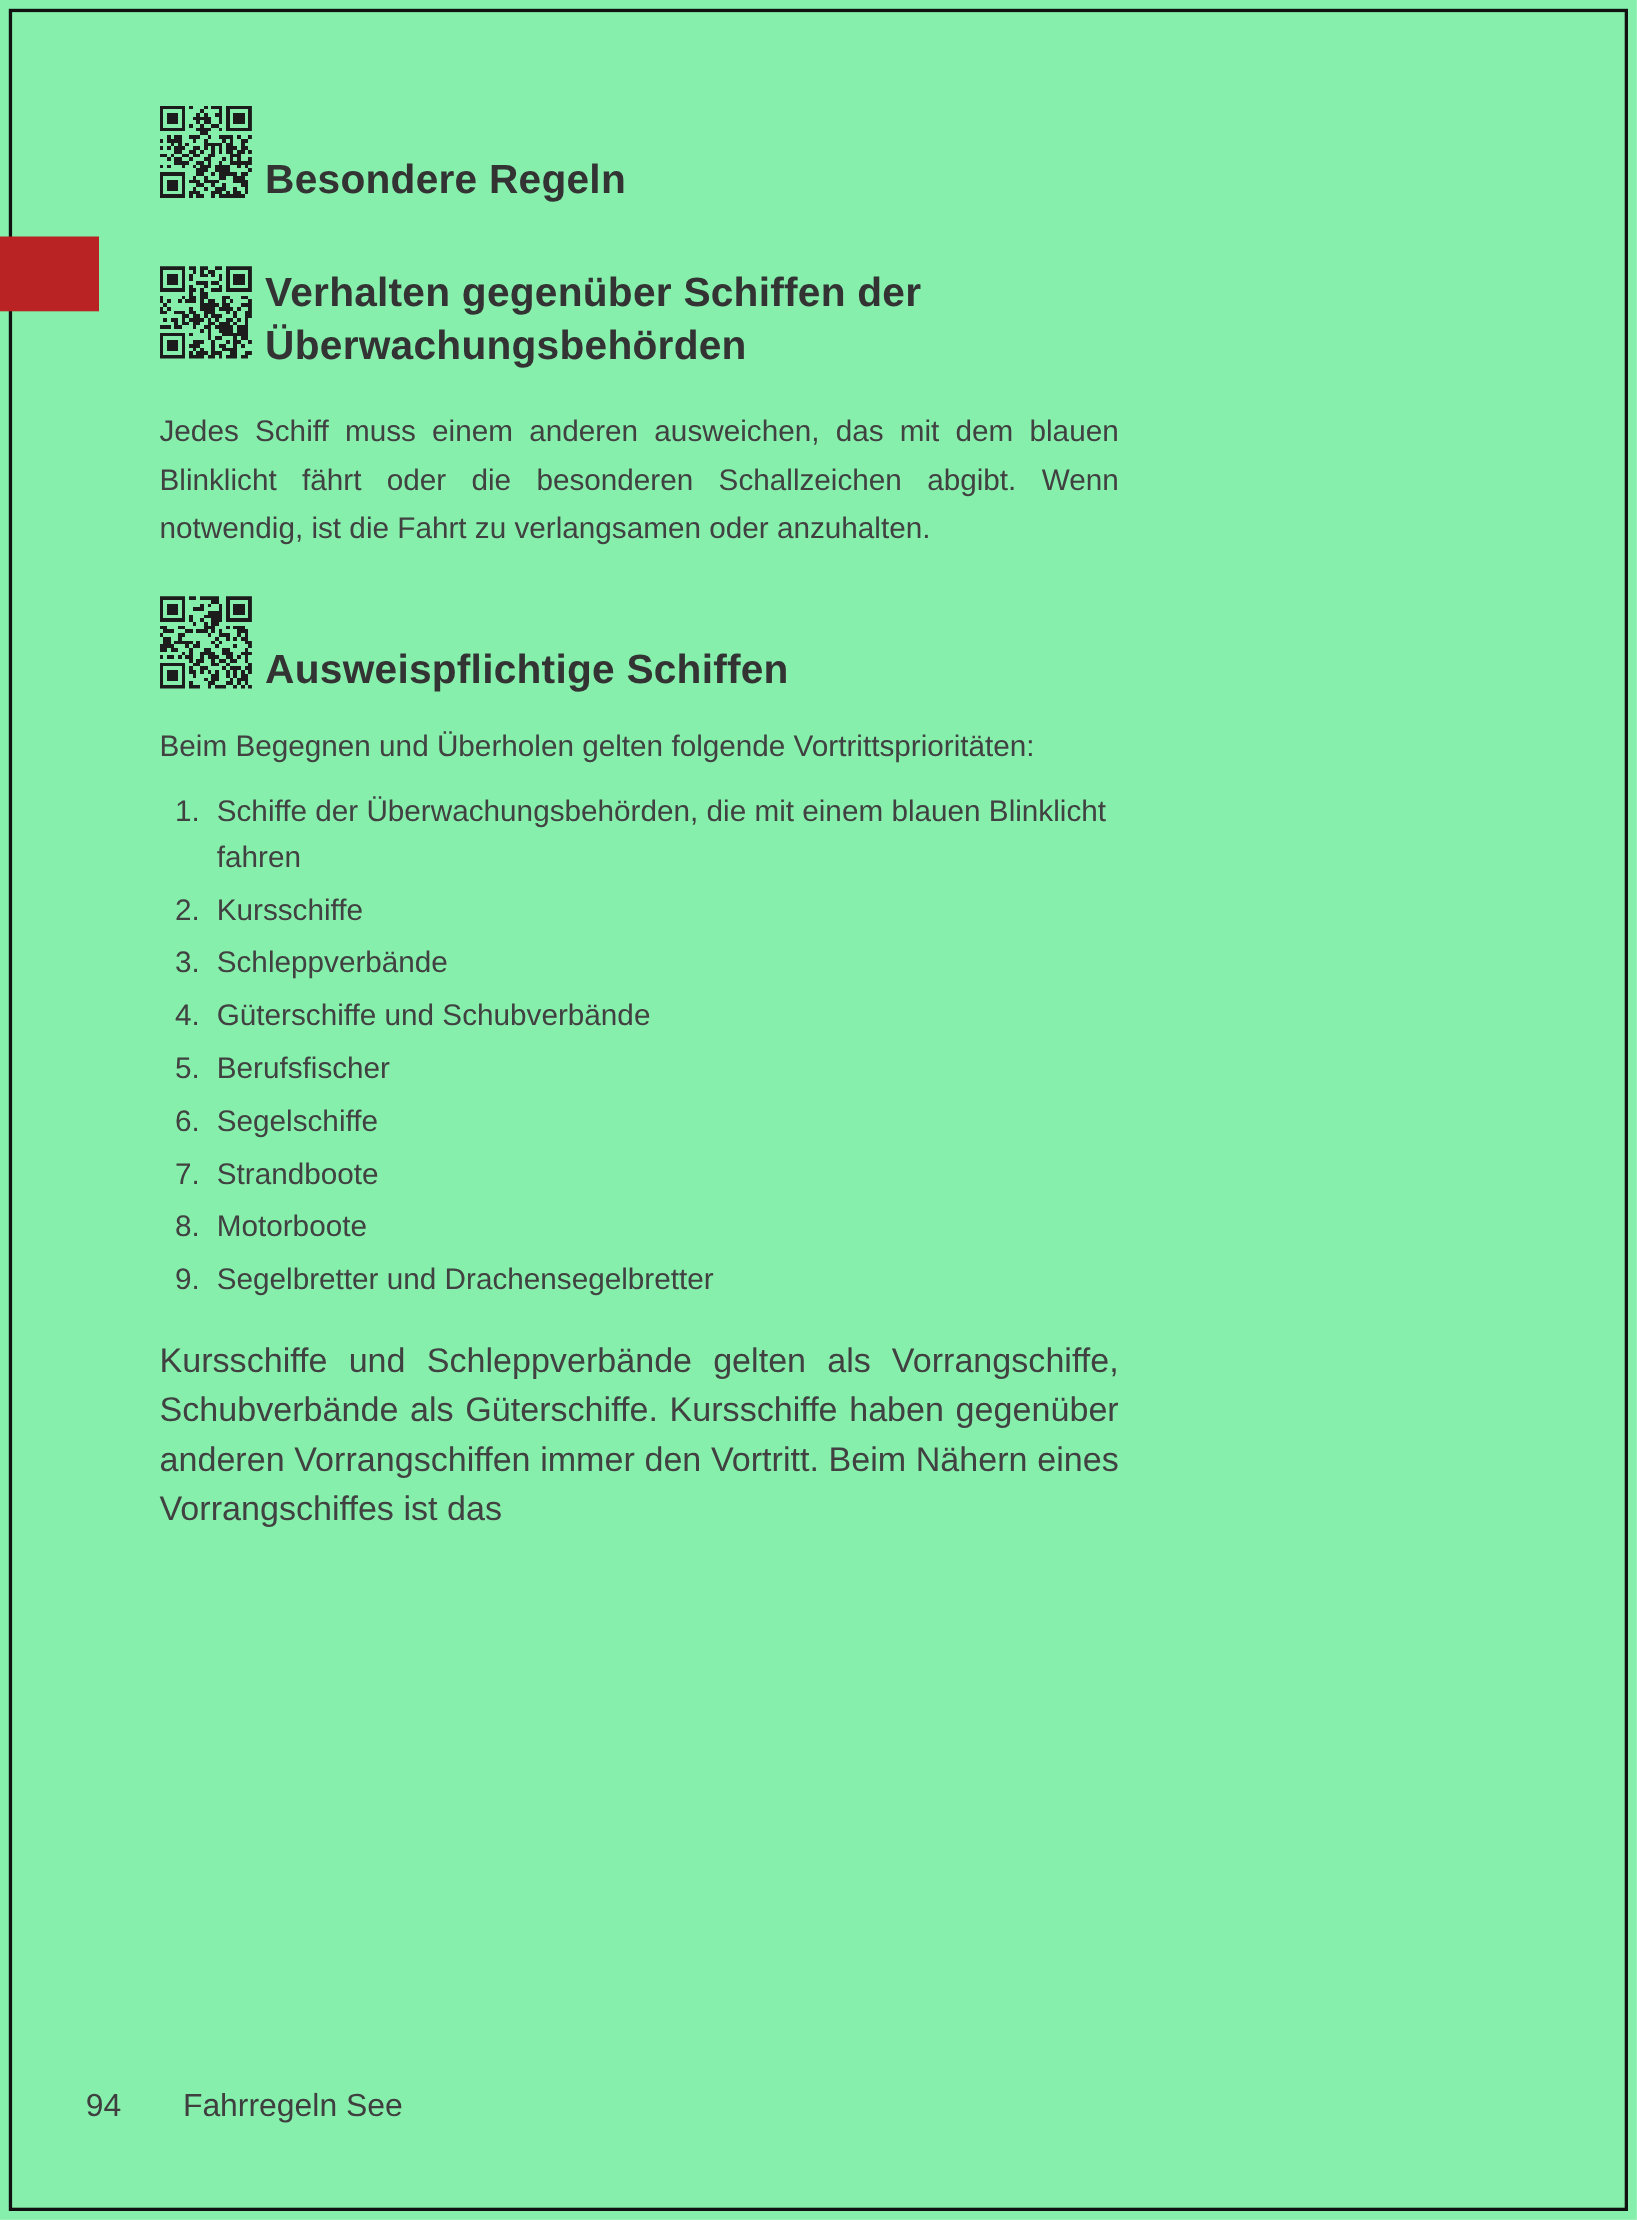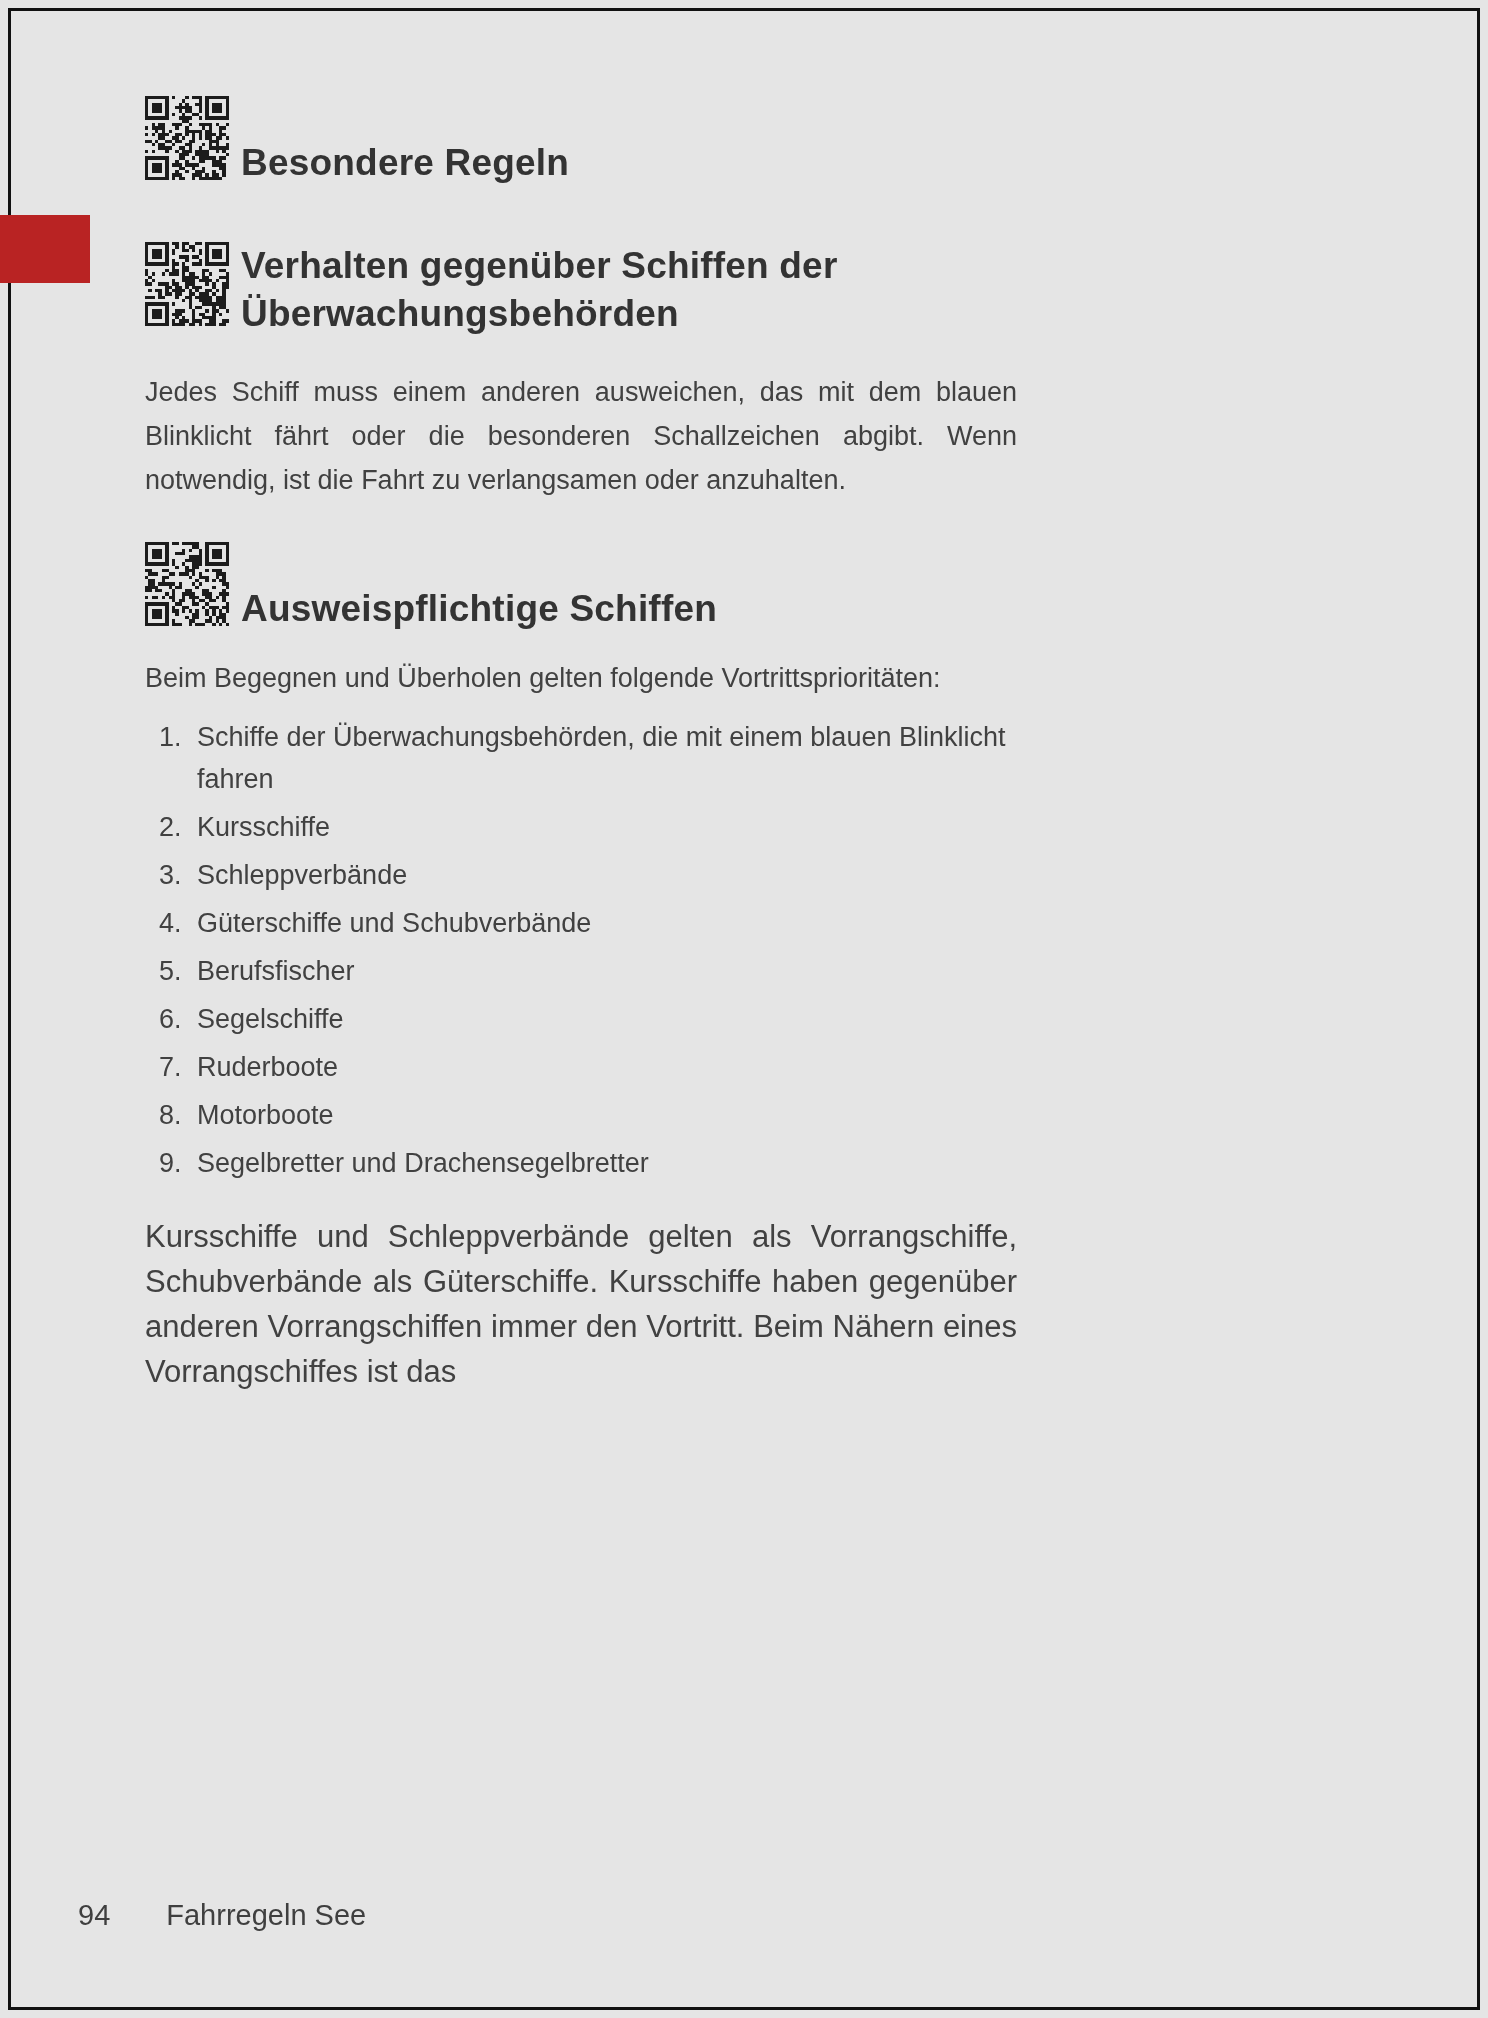--- a/index.html
+++ b/index.html
@@ -2,21 +2,21 @@
 <html><head>
 <meta charset="utf-8">
 <style>
   html,body{margin:0;padding:0;}
   body{
     width:1488px;height:2018px;
     background:#ffffff;
     font-family:"Liberation Sans","DejaVu Sans",sans-serif;
     position:relative;
   }
-  .page{position:absolute;inset:0;background:#e5e5e5;overflow:hidden;}
+  .page{position:absolute;inset:0;background:#86efac;overflow:hidden;}
   .frame{position:absolute;inset:8px;border:3px solid #111;pointer-events:none;}
   .chapter-tab{position:absolute;left:0;top:215px;width:90px;height:68px;z-index:3;}
   .content{position:absolute;left:145px;top:96px;width:872px;color:#414141;}
   .sec-head{display:flex;}
   .sec-head.end{align-items:flex-end;}
   .sec-head.center{}
   .qr{width:84px;height:84px;flex:0 0 auto;display:block;}
   .qr svg{width:100%;height:100%;display:block;}
   h2{
     font-size:37px;line-height:48px;font-weight:700;color:#333333;
@@ -1017,21 +1017,21 @@
         <h2>Ausweispflichtige Schiffen</h2>
       </div>
       <p class="intro">Beim Begegnen und Überholen gelten folgende Vortrittsprioritäten:</p>
       <ol class="priorities">
         <li>Schiffe der Überwachungsbehörden, die mit einem blauen Blinklicht fahren</li>
         <li>Kursschiffe</li>
         <li>Schleppverbände</li>
         <li>Güterschiffe und Schubverbände</li>
         <li>Berufsfischer</li>
         <li>Segelschiffe</li>
-        <li>Ruderboote</li>
+        <li>Strandboote</li>
         <li>Motorboote</li>
         <li>Segelbretter und Drachensegelbretter</li>
       </ol>
       <p class="outro">Kursschiffe und Schleppverbände gelten als Vorrangschiffe, Schubverbände als Güterschiffe. Kursschiffe haben gegenüber anderen Vorrangschiffen immer den Vortritt. Beim Nähern eines Vorrangschiffes ist das</p>
     </section>
 
   </main>
 
   <div class="footer">
     <span class="pnum">94</span><span>Fahrregeln See</span>

